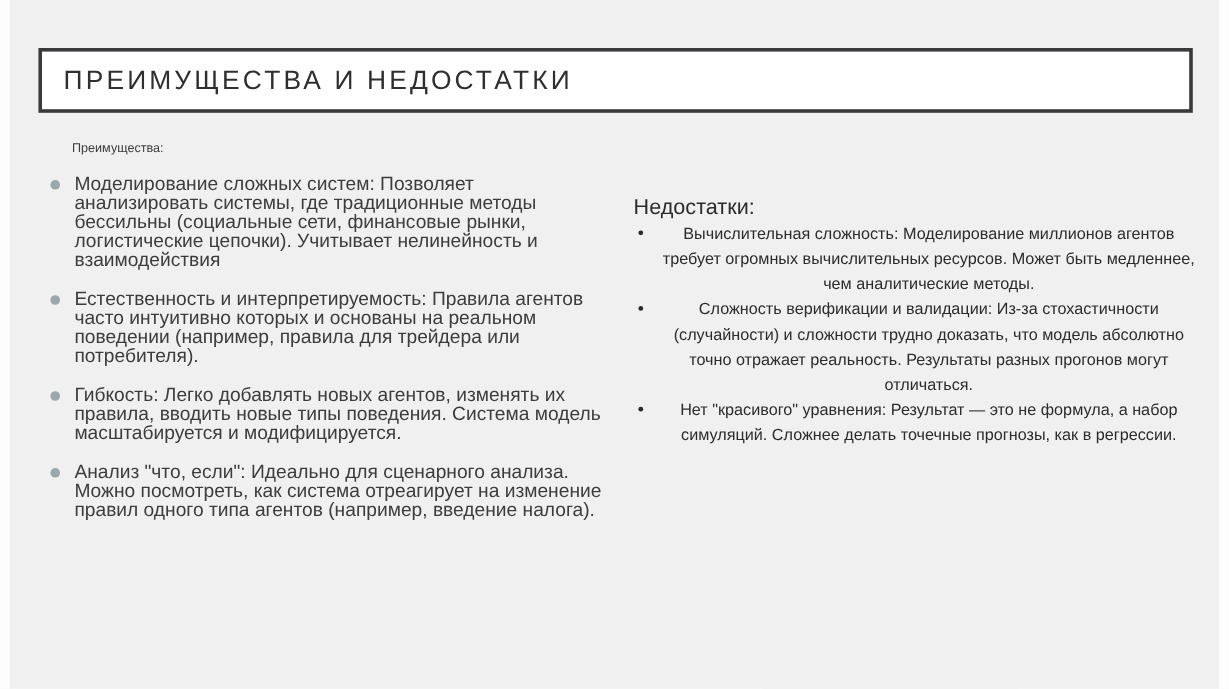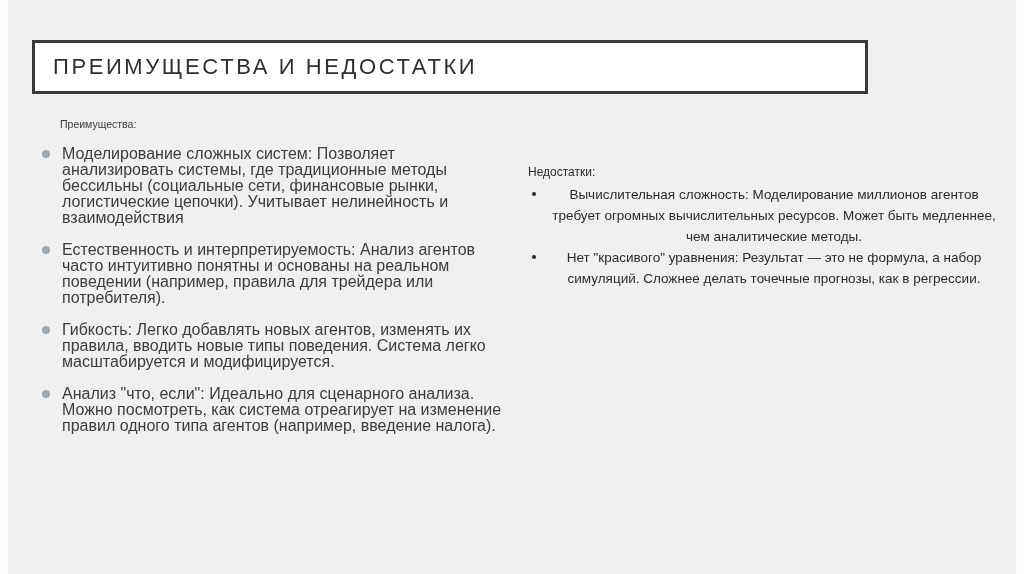--- a/index.html
+++ b/index.html
@@ -28,21 +28,21 @@
     height: 574px;
     background: #fdfdfd;
   }
   .edge-left  { left: 0; }
   .edge-right { right: 0; }
 
   .title-box {
     position: absolute;
     left: 32px;
     top: 40px;
-    width: 836px;
+    width: 962px;
     height: 54px;
     background: #ffffff;
     border: 3px solid #3a3a3c;
     box-sizing: border-box;
     display: flex;
     align-items: center;
   }
   .title-text {
     font-size: 22px;
     letter-spacing: 2.6px;
@@ -67,21 +67,21 @@
   }
 
   .lead-left {
     font-size: 10.5px;
     color: #3c3c3c;
     line-height: 16px;
     margin: 0 0 14px 0;
     padding-left: 20px;
   }
   .lead-right {
-    font-size: 12px;
+    font-size: 18px;
     color: #2b2b2b;
     line-height: 21px;
     margin: 0 0 1px 0;
   }
 
   ul.bullets-left {
     list-style: none;
     margin: 0;
     padding: 0;
   }
@@ -141,40 +141,44 @@
 
   <div class="col-left">
     <p class="lead-left">Преимущества:</p>
     <ul class="bullets-left">
       <li>
         <span class="dot"></span>
         <span>Моделирование сложных систем: Позволяет анализировать системы, где традиционные методы бессильны (социальные сети, финансовые рынки, логистические цепочки). Учитывает нелинейность и взаимодействия</span>
       </li>
       <li>
         <span class="dot"></span>
-        <span>Естественность и интерпретируемость: Анализ агентов часто интуитивно понятны и основаны на реальном поведении (например, правила для трейдера или потребителя).</span>
+        <span>Естественность и интерпретируемость: Правила агентов часто интуитивно которых и основаны на реальном поведении (например, правила для трейдера или потребителя).</span>
       </li>
       <li>
         <span class="dot"></span>
-        <span>Гибкость: Легко добавлять новых агентов, изменять их правила, вводить новые типы поведения. Система легко масштабируется и модифицируется.</span>
+        <span>Гибкость: Легко добавлять новых агентов, изменять их правила, вводить новые типы поведения. Система модель масштабируется и модифицируется.</span>
       </li>
       <li>
         <span class="dot"></span>
         <span>Анализ "что, если": Идеально для сценарного анализа. Можно посмотреть, как система отреагирует на изменение правил одного типа агентов (например, введение налога).</span>
       </li>
     </ul>
   </div>
 
   <div class="col-right">
     <p class="lead-right">Недостатки:</p>
     <ul class="bullets-right">
       <li>
         <span class="dot"></span>
         <span>Вычислительная сложность: Моделирование миллионов агентов требует огромных вычислительных ресурсов. Может быть медленнее, чем аналитические методы.</span>
       </li>
       <li>
         <span class="dot"></span>
+        <span>Сложность верификации и валидации: Из-за стохастичности (случайности) и сложности трудно доказать, что модель абсолютно точно отражает реальность. Результаты разных прогонов могут отличаться.</span>
+      </li>
+      <li>
+        <span class="dot"></span>
         <span>Нет "красивого" уравнения: Результат — это не формула, а набор симуляций. Сложнее делать точечные прогнозы, как в регрессии.</span>
       </li>
     </ul>
   </div>
 
 </div>
 
 </body></html>

